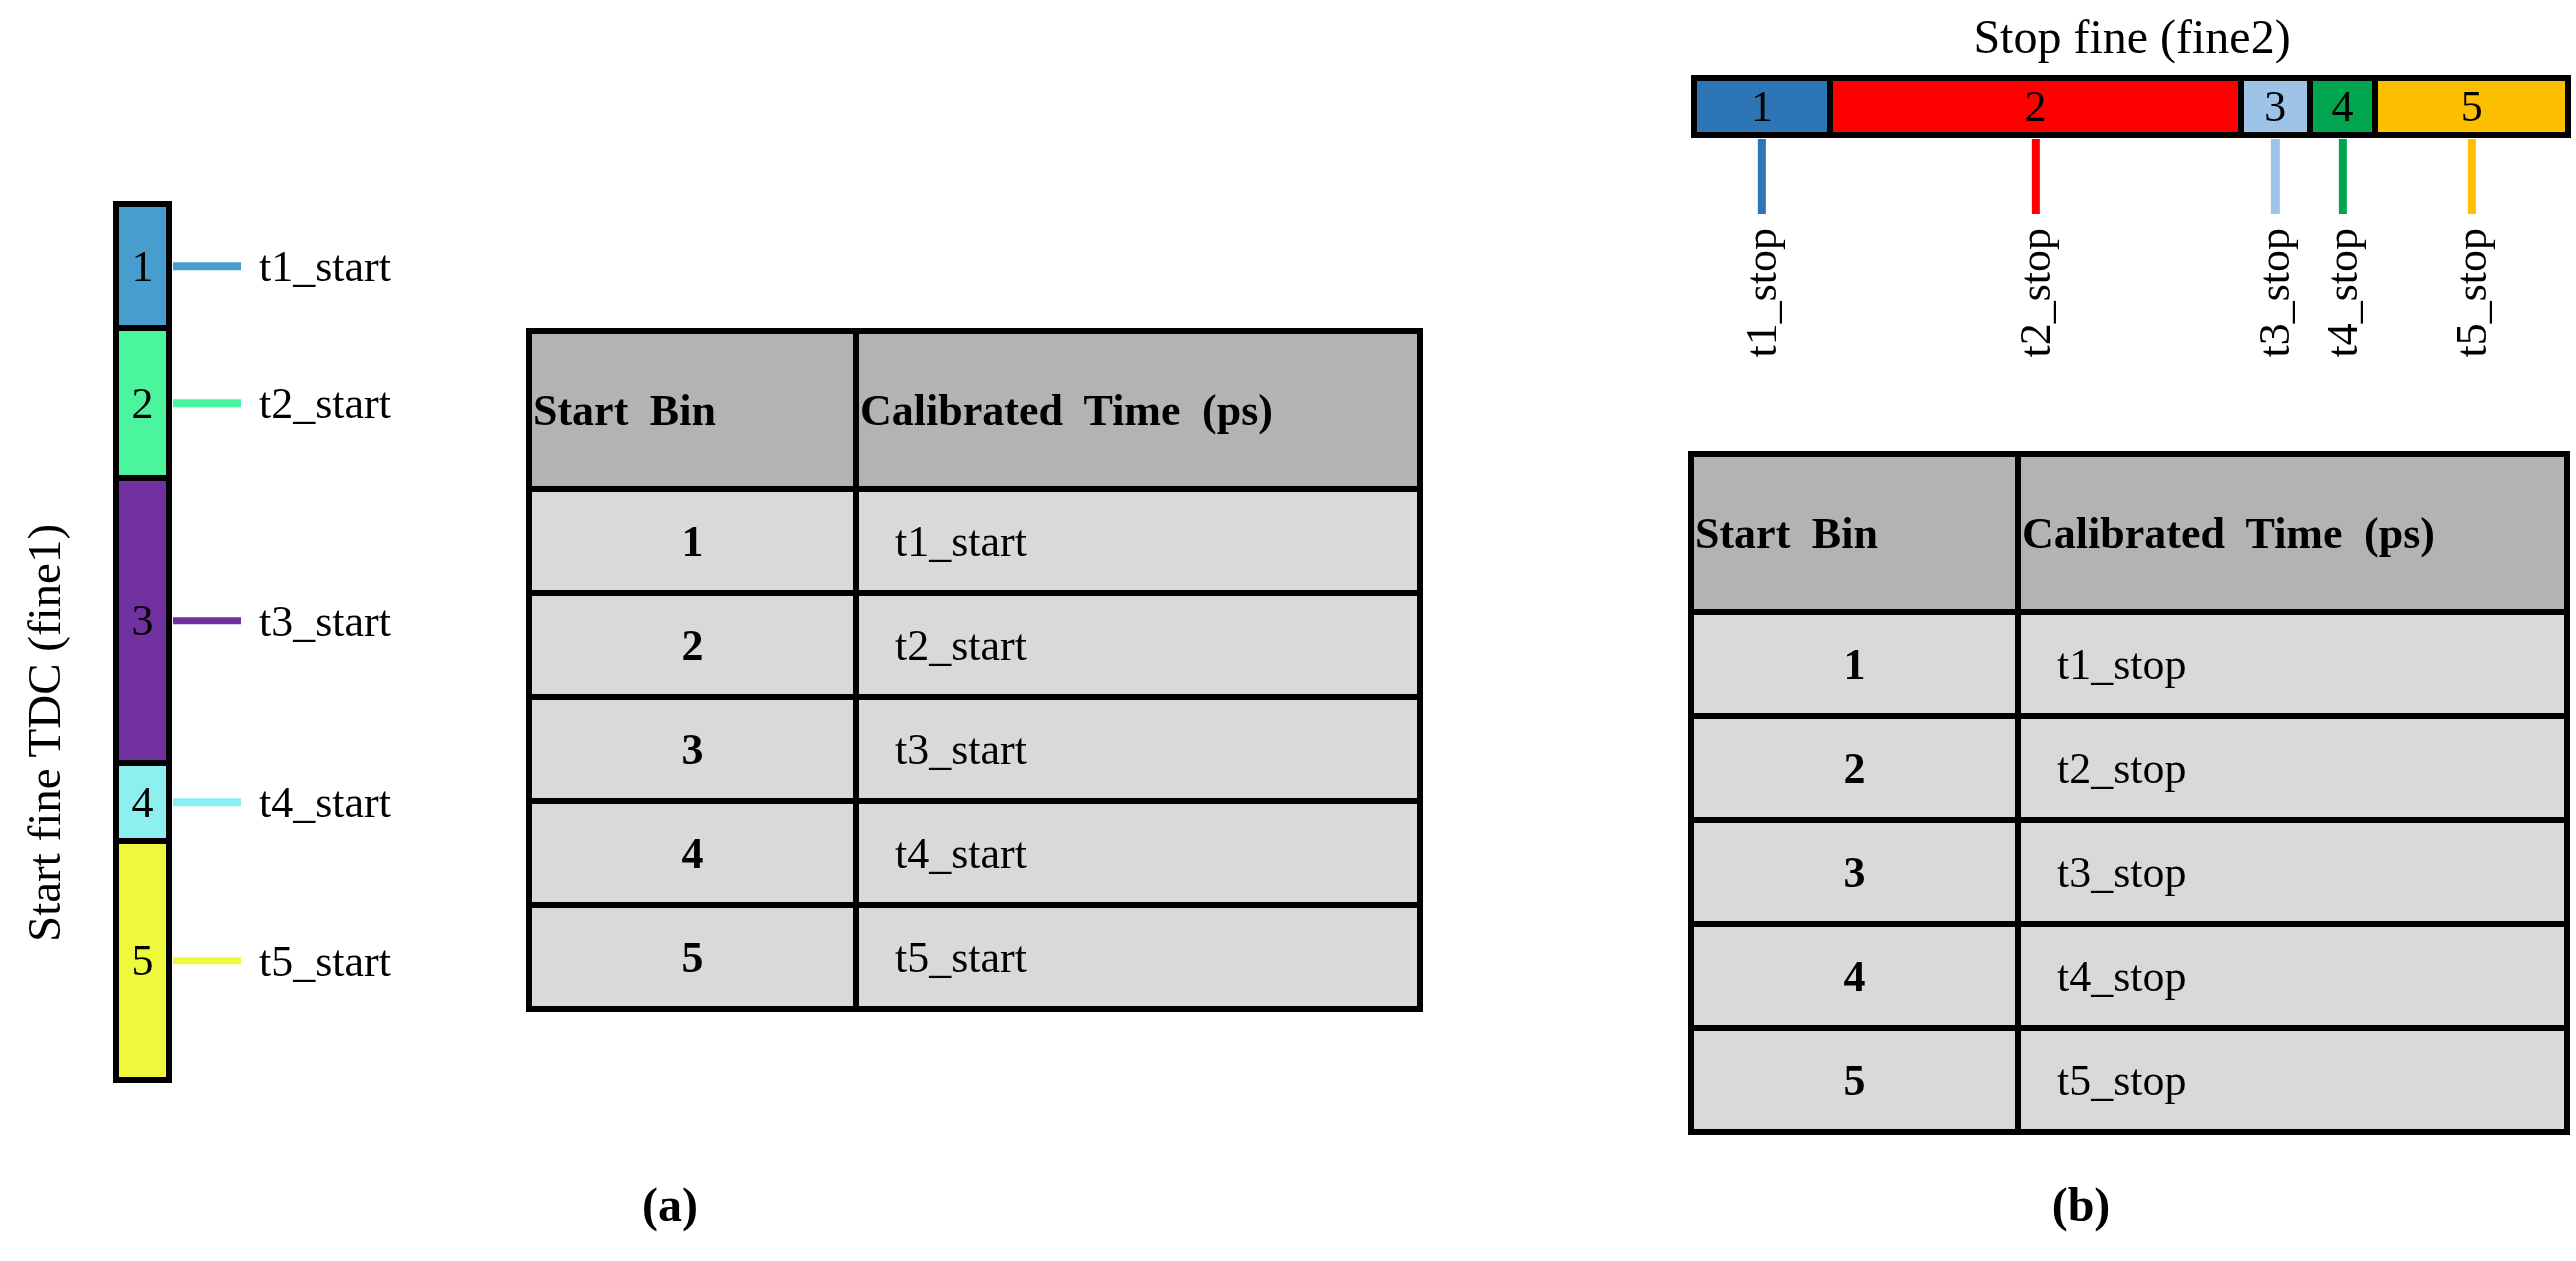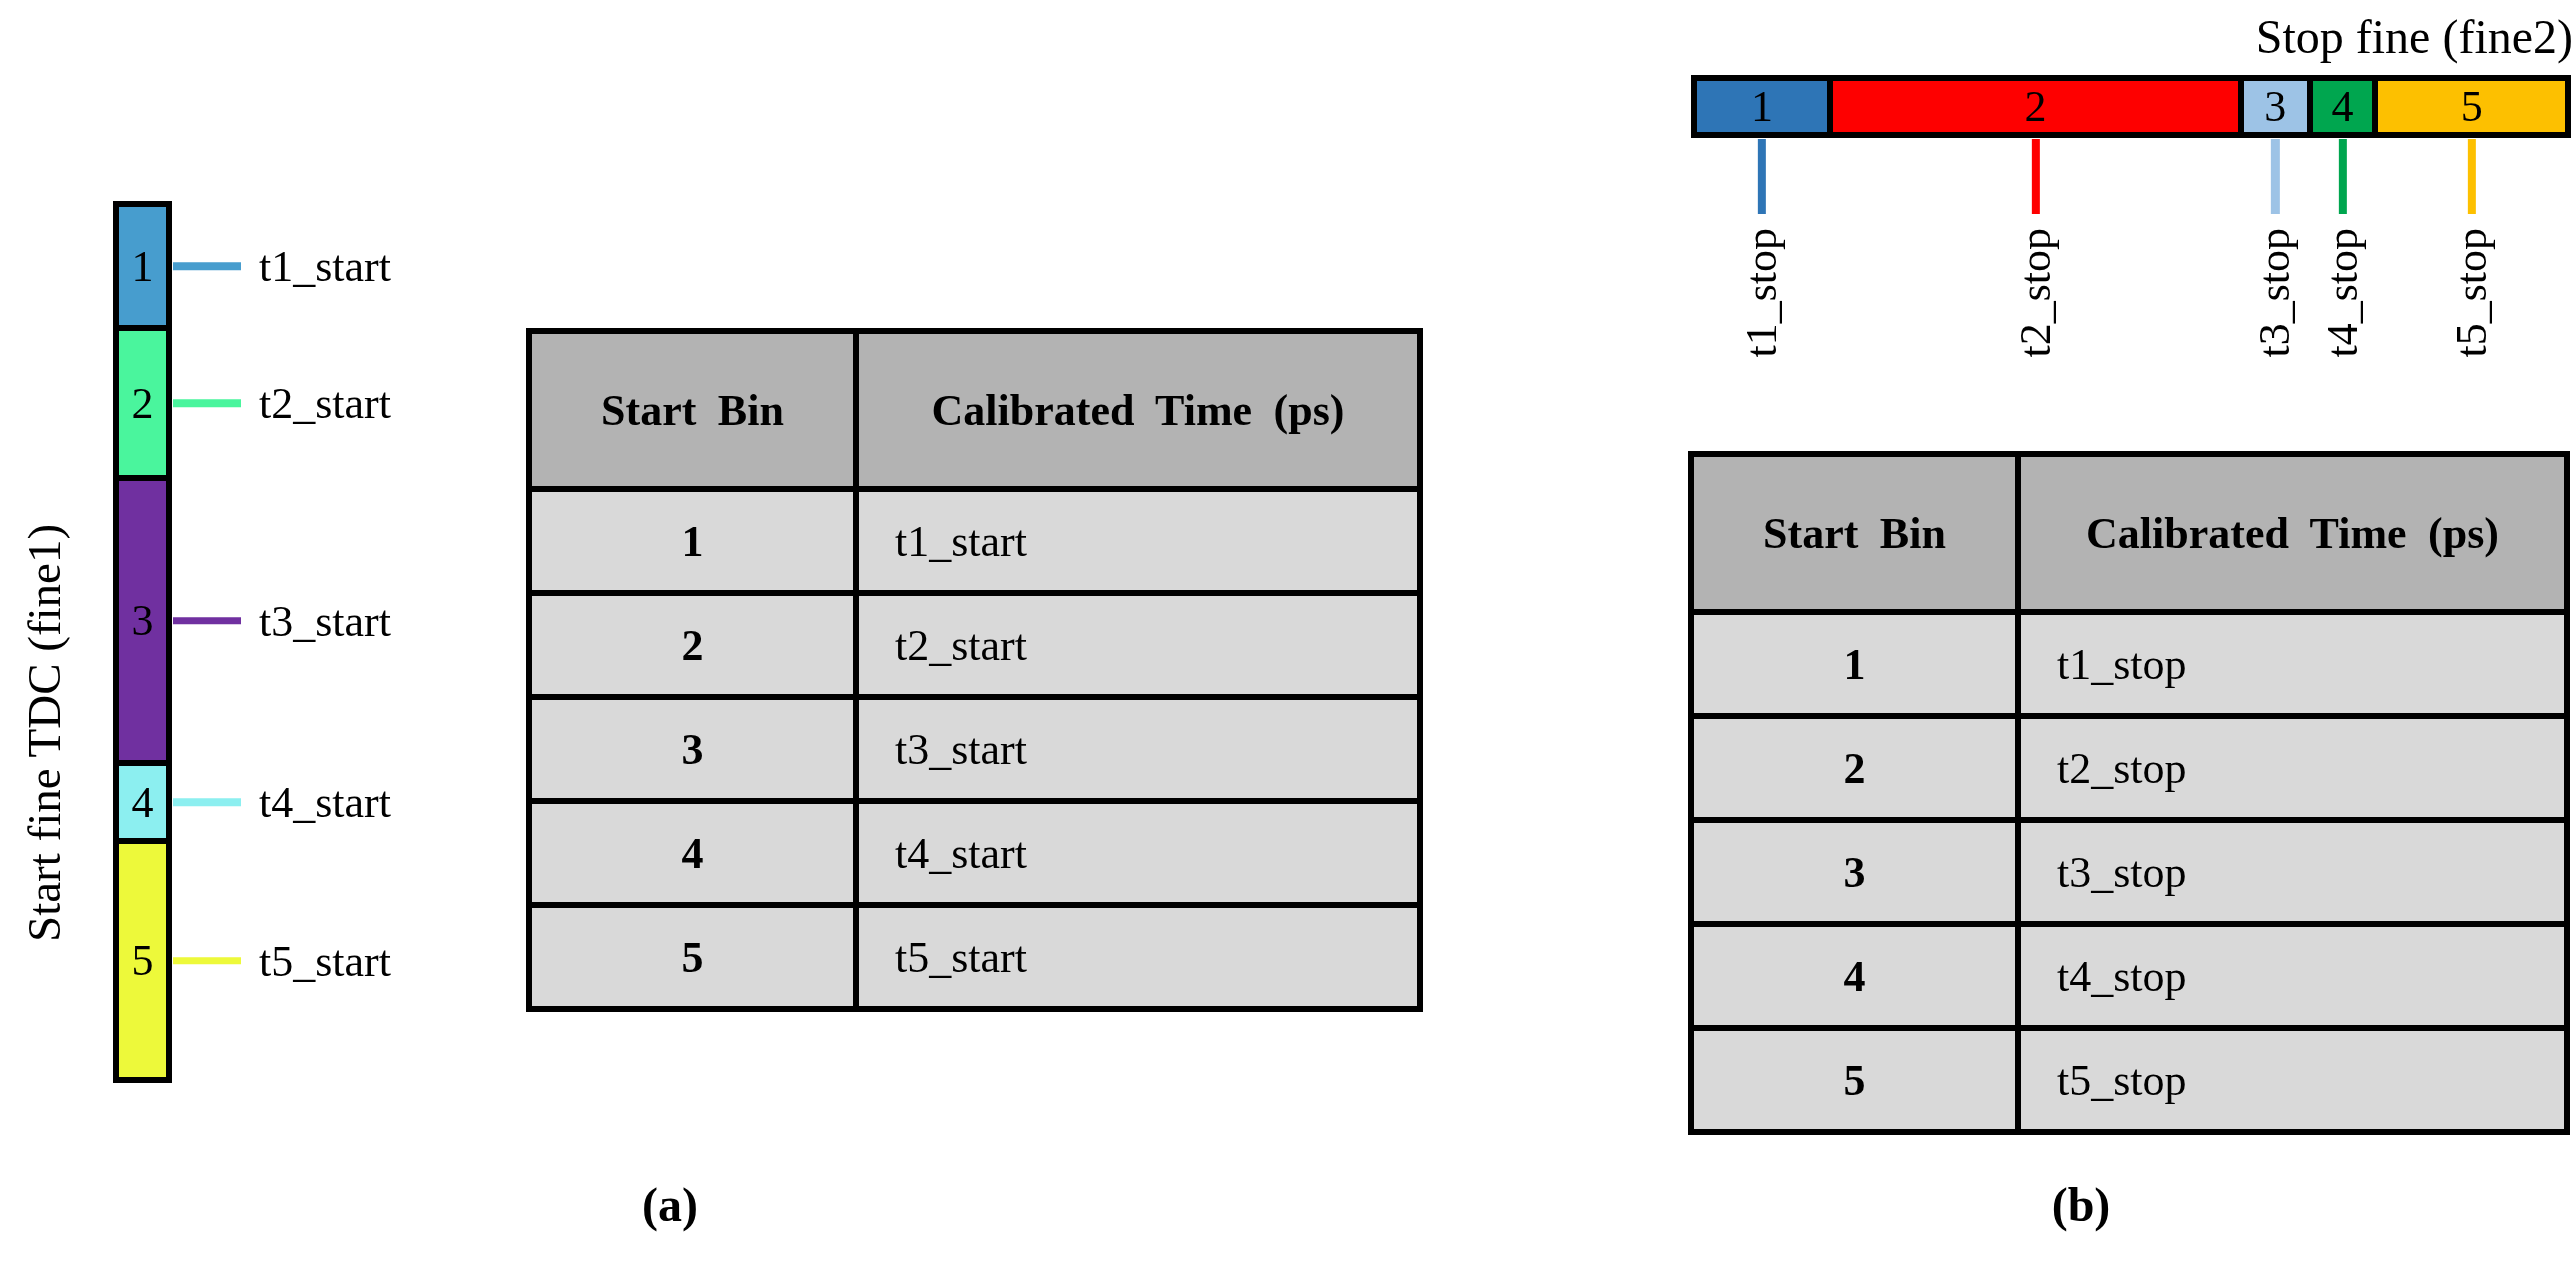--- a/index.html
+++ b/index.html
@@ -40,21 +40,21 @@
   }
   .vseg .tick-label {
     position: absolute; left: calc(100% + 93px); top: 50%;
     transform: translateY(-50%);
     font-size: 44px; white-space: nowrap;
   }
 
   
   .htitle {
     position: absolute; left: 1691px; top: 9px; width: 882px;
-    text-align: right; font-size: 48px;
+    text-align: center; font-size: 48px;
   }
   .hbar {
     position: absolute; left: 1691px; top: 75px;
     width: 868px; height: 51px;
     border: 6.8px solid #000;
     display: flex; flex-direction: row;
   }
   .hseg {
     position: relative; flex-basis: 0; min-width: 0;
     display: flex; align-items: center; justify-content: center;
@@ -77,21 +77,21 @@
   .cal {
     position: absolute;
     border-collapse: collapse;
     border: 4.5px solid #000;
     table-layout: fixed;
   }
   .cal th, .cal td { border: 6px solid #000; vertical-align: middle; }
   .cal th {
     background: var(--header-bg);
     font-weight: bold; font-size: 44px; word-spacing: 10.5px;
-    text-align: center; height: 150px;
+    text-align: left; height: 150px;
   }
   .cal td { background: var(--row-bg); font-size: 44px; height: 96px; }
   .cal td.bin { font-weight: bold; text-align: center; }
   .cal td.time { text-align: left; padding-left: 36px; }
   .table-a { left: 526px; top: 328px; }
   .table-a .col-bin { width: 319px; }
   .table-a .col-time { width: 556px; }
   .table-b { left: 1688px; top: 451px; }
   .table-b .col-bin { width: 319px; }
   .table-b .col-time { width: 541px; }

